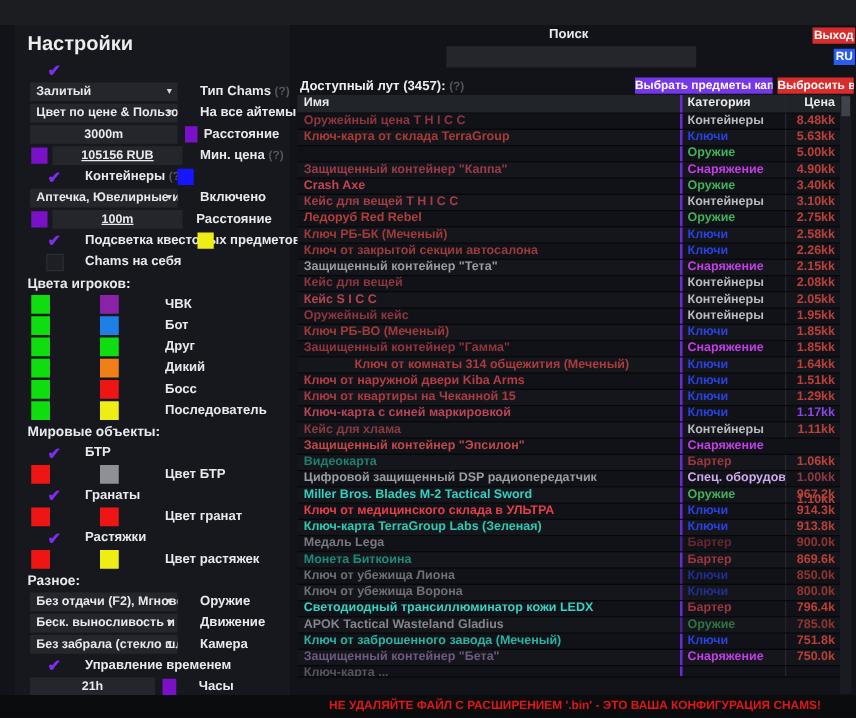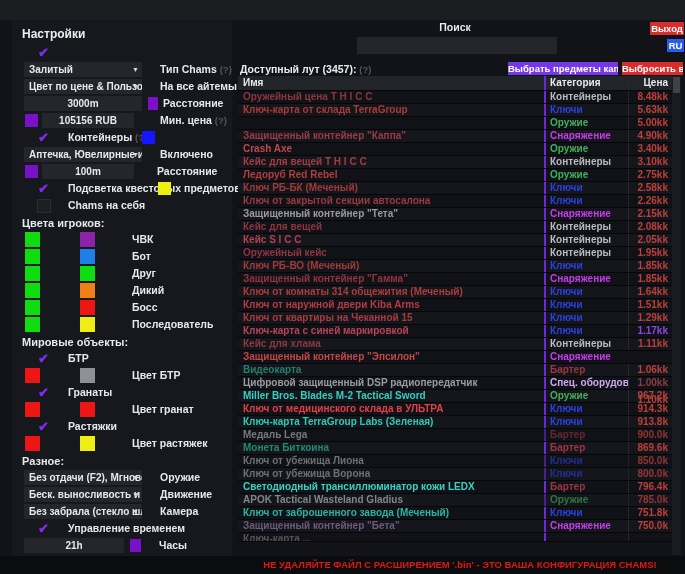--- a/index.html
+++ b/index.html
@@ -2,29 +2,29 @@
 <html><head>
 <meta charset="utf-8">
 <style>
   html,body{margin:0;padding:0;background:#0c0d10;}
   .screen{position:relative;width:685px;height:574px;overflow:hidden;background:#121318;
           font-family:"Liberation Sans",sans-serif;font-weight:700;-webkit-font-smoothing:antialiased;}
   .topbar{position:absolute;left:0;top:0;width:685px;height:20px;background:#1c1d20;}
 
   
   .settings{position:absolute;left:12px;top:20px;width:220px;height:537px;background:#16181d;}
-  .s-title{padding:7px 0 3px 10px;color:#eceded;font-size:12px;}
+  .s-title{padding:7px 0 3px 10px;color:#eceded;font-size:16px;}
   .s-head{padding:3px 0 1px 10px;color:#e8e9ec;font-size:11px;height:13px;}
   .srow{position:relative;height:17px;}
   .dd{position:absolute;left:12px;top:1px;width:118px;height:15px;background:#24262c;color:#e8e9ec;
       font-size:10px;line-height:15px;padding:0 14px 0 5px;white-space:nowrap;overflow:hidden;box-sizing:border-box;cursor:pointer;}
   .arr{position:absolute;right:3px;top:0;font-size:7px;color:#d8d9dd;line-height:15px;}
   .inputbox{position:absolute;left:12px;top:1px;width:118px;height:15px;background:#24262c;color:#e8e9ec;
       font-size:10px;line-height:15px;text-align:center;box-sizing:border-box;}
-  .inputbox.short{width:92px;left:30px;}
+  .inputbox.short{width:104px;left:30px;text-decoration:underline;}
   .rlabel{position:absolute;left:148px;top:0;line-height:17px;color:#e8e9ec;font-size:10.5px;white-space:nowrap;}
   .clabel{position:absolute;left:56px;top:0;line-height:17px;color:#e8e9ec;font-size:10.5px;white-space:nowrap;}
   .plabel{position:absolute;left:120px;top:0;line-height:17px;color:#e8e9ec;font-size:10.5px;white-space:nowrap;}
   .hint{color:#53555d;font-size:9.5px;}
   .chk{position:absolute;left:26px;top:0;color:#7e2cf0;font-size:13px;line-height:17px;cursor:pointer;}
   .box-un{position:absolute;left:25px;top:2px;width:12px;height:12px;background:#1d1f24;border:1px solid #2b2d33;cursor:pointer;}
   .sw{position:absolute;top:2px;width:13px;height:13px;cursor:pointer;}
   .sw1{position:absolute;left:13px;top:1px;width:15px;height:15px;cursor:pointer;}
   .sw2{position:absolute;left:68px;top:1px;width:15px;height:15px;cursor:pointer;}
 
@@ -293,21 +293,21 @@
           <div class="c-name" style="color: rgb(160, 58, 58);">Ключ РБ-ВО (Меченый)</div>
           <div class="c-cat" style="color: rgb(43, 65, 221);">Ключи</div>
           <div class="c-price" style="color: rgb(188, 64, 56);">1.85kk</div>
         </div>
         <div class="trow">
           <div class="c-name" style="color: rgb(147, 52, 61);">Защищенный контейнер "Гамма"</div>
           <div class="c-cat" style="color: rgb(196, 62, 232);">Снаряжение</div>
           <div class="c-price" style="color: rgb(188, 64, 56);">1.85kk</div>
         </div>
         <div class="trow">
-          <div class="c-name" style="color: rgb(171, 60, 60);">Ключ от комнаты 314 общежития (Меченый)</div>
+          <div class="c-name" style="color: rgb(171, 60, 60); text-align: center;">Ключ от комнаты 314 общежития (Меченый)</div>
           <div class="c-cat" style="color: rgb(43, 65, 221);">Ключи</div>
           <div class="c-price" style="color: rgb(188, 64, 56); text-align: right;">1.64kk</div>
         </div>
         <div class="trow">
           <div class="c-name" style="color: rgb(178, 61, 68);">Ключ от наружной двери Kiba Arms</div>
           <div class="c-cat" style="color: rgb(43, 65, 221);">Ключи</div>
           <div class="c-price" style="color: rgb(188, 64, 56);">1.51kk</div>
         </div>
         <div class="trow">
           <div class="c-name" style="color: rgb(168, 59, 64);">Ключ от квартиры на Чеканной 15</div>

